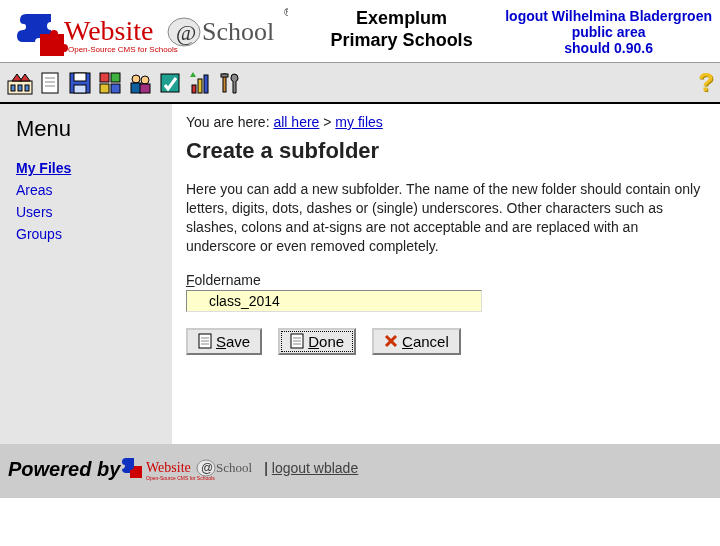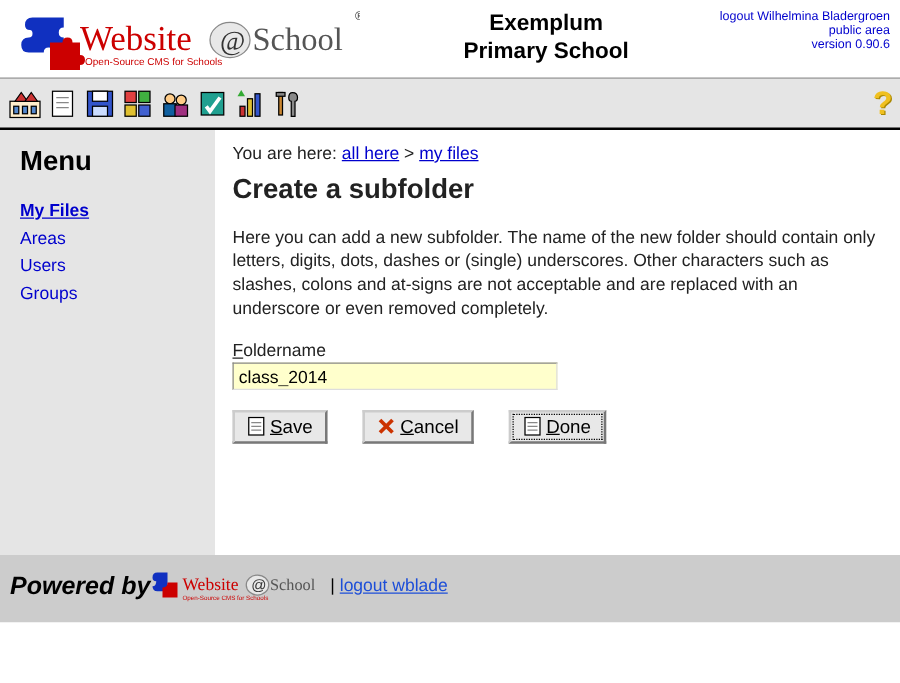--- a/index.html
+++ b/index.html
@@ -1,47 +1,47 @@
 <!DOCTYPE html>
 <html><head>
 <meta charset="utf-8">
 <style>
 html,body{margin:0;padding:0;font-family:Arial,Helvetica,sans-serif;background:#fff;color:#000}
 body{width:720px}
 .header{display:flex;align-items:flex-start;padding:4px 8px 2px 8px}
 .logo{width:290px}
 .title-center{flex:1;text-align:center;font-weight:bold;font-size:18px;line-height:1.2;padding-top:4px}
-.header-links{text-align:right;font-size:10px;font-weight:normal;color:#0000cd;padding-top:4px}
+.header-links{text-align:center;font-size:14px;font-weight:bold;color:#0000cd;padding-top:4px}
 .header-links a{color:#0000cd;text-decoration:none}
 .toolbar{background:#e5e5e5;border-top:1px solid #999;border-bottom:2px solid #000;padding:4px 6px;display:flex;align-items:center}
 .toolbar-icons{display:flex;gap:3px}
 .tb-icon{width:27px;height:25px;display:flex;align-items:center;justify-content:center}
 .help{margin-left:auto;font-size:26px;font-weight:bold;color:#f0c020;text-shadow:1px 1px 0 #aa8800;cursor:pointer}
 .main{display:flex;min-height:340px}
 .sidebar{width:172px;background:#e5e5e5;padding:12px 10px 20px 16px;box-sizing:border-box}
-.menu-title{font-size:22px;font-weight:bold;margin:0 0 18px 0}
+.menu-title{font-size:22px;font-weight:normal;margin:0 0 18px 0}
 .menu a{display:block;color:#0000cd;margin:6px 0;font-size:14px;text-decoration:none}
 .menu a.active{text-decoration:underline;font-weight:bold}
 .content{flex:1;padding:10px 12px 20px 14px;font-size:14px;color:#222}
 .breadcrumb{margin-bottom:8px}
 .breadcrumb a{color:#0000cd}
 h1{font-size:22px;margin:6px 0 16px 0}
 .desc{line-height:1.35;margin-bottom:16px}
 .field-label{margin-bottom:2px}
 .field-label .hk{text-decoration:underline}
-.text-input{width:250px;background:#ffffcc;border:1px solid #888;border-right-color:#ddd;border-bottom-color:#ddd;padding:2px 4px;font-size:14px;font-family:inherit}
-.btn-row{margin-top:16px;display:flex;gap:28px}
+.text-input{width:250px;background:#ffffcc;border:1px solid #888;border-right-color:#ddd;border-bottom-color:#ddd;padding:2px 22px;font-size:14px;font-family:inherit}
+.btn-row{margin-top:16px;display:flex;gap:16px}
 .btn{background:#e8e8e8;border:2px outset #ccc;padding:3px 10px;font-size:15px;cursor:pointer;display:inline-flex;align-items:center;gap:4px}
 .btn.focused{outline:1px dotted #000;outline-offset:-4px}
 .btn .bico{width:14px;height:16px;display:inline-block}
 .btn .hk{text-decoration:underline}
 .footer{background:#ccc;padding:10px 8px 14px 8px;display:flex;align-items:center}
 .powered{font-size:20px;font-weight:bold;font-style:italic}
 .flinks{font-size:14px;margin-left:4px;padding-bottom:2px}
-.flinks a{color:#1d4ed8}
+.flinks a{color:#404040}
 
 svg{display:block}
 </style>
 </head>
 <body>
 
 <div class="header">
   <div class="logo">
     <svg width="280" height="56" viewBox="0 0 280 56">
 
@@ -53,26 +53,26 @@
       <ellipse cx="176" cy="28" rx="16" ry="14" fill="#e8e8e8" stroke="#888"></ellipse>
       <text x="168" y="36" font-family="Georgia,serif" font-size="22" fill="#333">@</text>
 
       <text x="194" y="36" font-family="Georgia,serif" font-size="26" fill="#555">School</text>
       <text x="276" y="12" font-size="10" fill="#333">®</text>
       <text x="60" y="48" font-size="8" fill="#cc0000">Open-Source CMS for Schools</text>
     </svg>
   </div>
   <div class="title-center">
     <div>Exemplum</div>
-    <div>Primary School</div>
+    <div>Primary Schools</div>
   </div>
   <div class="header-links">
     <a href="#">logout Wilhelmina Bladergroen</a><br>
     <a href="#">public area</a><br>
-    <a href="#">version 0.90.6</a>
+    <a href="#">should 0.90.6</a>
   </div>
 </div>
 
 <div class="toolbar">
   <div class="toolbar-icons">
     <span class="tb-icon">
         <svg width="26" height="24">
           <rect x="1" y="10" width="24" height="13" fill="#ffeecc" stroke="#000"></rect>
           <polygon points="5,10 10,3 15,10" fill="#cc3333" stroke="#000"></polygon>
           <polygon points="13,10 18,3 23,10" fill="#cc3333" stroke="#000"></polygon>
@@ -165,39 +165,39 @@
         <span class="bico">
             <svg width="14" height="16">
               <rect x="1" y="1" width="12" height="14" fill="#fff" stroke="#000"></rect>
               <line x1="3" y1="5" x2="11" y2="5" stroke="#888"></line>
               <line x1="3" y1="8" x2="11" y2="8" stroke="#888"></line>
               <line x1="3" y1="11" x2="11" y2="11" stroke="#888"></line>
             </svg>
           </span>
         <span><span class="hk">S</span><span>ave</span></span>
       </button>
-      <button class="btn">
-        <span class="bico">
-            <svg width="14" height="16">
-              <line x1="2" y1="3" x2="12" y2="13" stroke="#cc3300" stroke-width="3"></line>
-              <line x1="12" y1="3" x2="2" y2="13" stroke="#cc3300" stroke-width="3"></line>
-            </svg>
-          </span>
-        <span><span class="hk">C</span><span>ancel</span></span>
-      </button>
       <button class="btn focused">
         <span class="bico">
             <svg width="14" height="16">
               <rect x="1" y="1" width="12" height="14" fill="#fff" stroke="#000"></rect>
               <line x1="3" y1="5" x2="11" y2="5" stroke="#888"></line>
               <line x1="3" y1="8" x2="11" y2="8" stroke="#888"></line>
               <line x1="3" y1="11" x2="11" y2="11" stroke="#888"></line>
             </svg>
           </span>
         <span><span class="hk">D</span><span>one</span></span>
+      </button>
+      <button class="btn">
+        <span class="bico">
+            <svg width="14" height="16">
+              <line x1="2" y1="3" x2="12" y2="13" stroke="#cc3300" stroke-width="3"></line>
+              <line x1="12" y1="3" x2="2" y2="13" stroke="#cc3300" stroke-width="3"></line>
+            </svg>
+          </span>
+        <span><span class="hk">C</span><span>ancel</span></span>
       </button>
     </div>
   </div>
 </div>
 
 <div class="footer">
   <span class="powered">Powered by</span>
   <span>
     <svg width="140" height="30" viewBox="0 0 140 30">
       <path d="M6 4 q-4 0 -4 4 q0 3 3 3 q0 4 -3 4 q0 4 4 4 l8 0 l0 -15 z" fill="#1030c0"></path>

